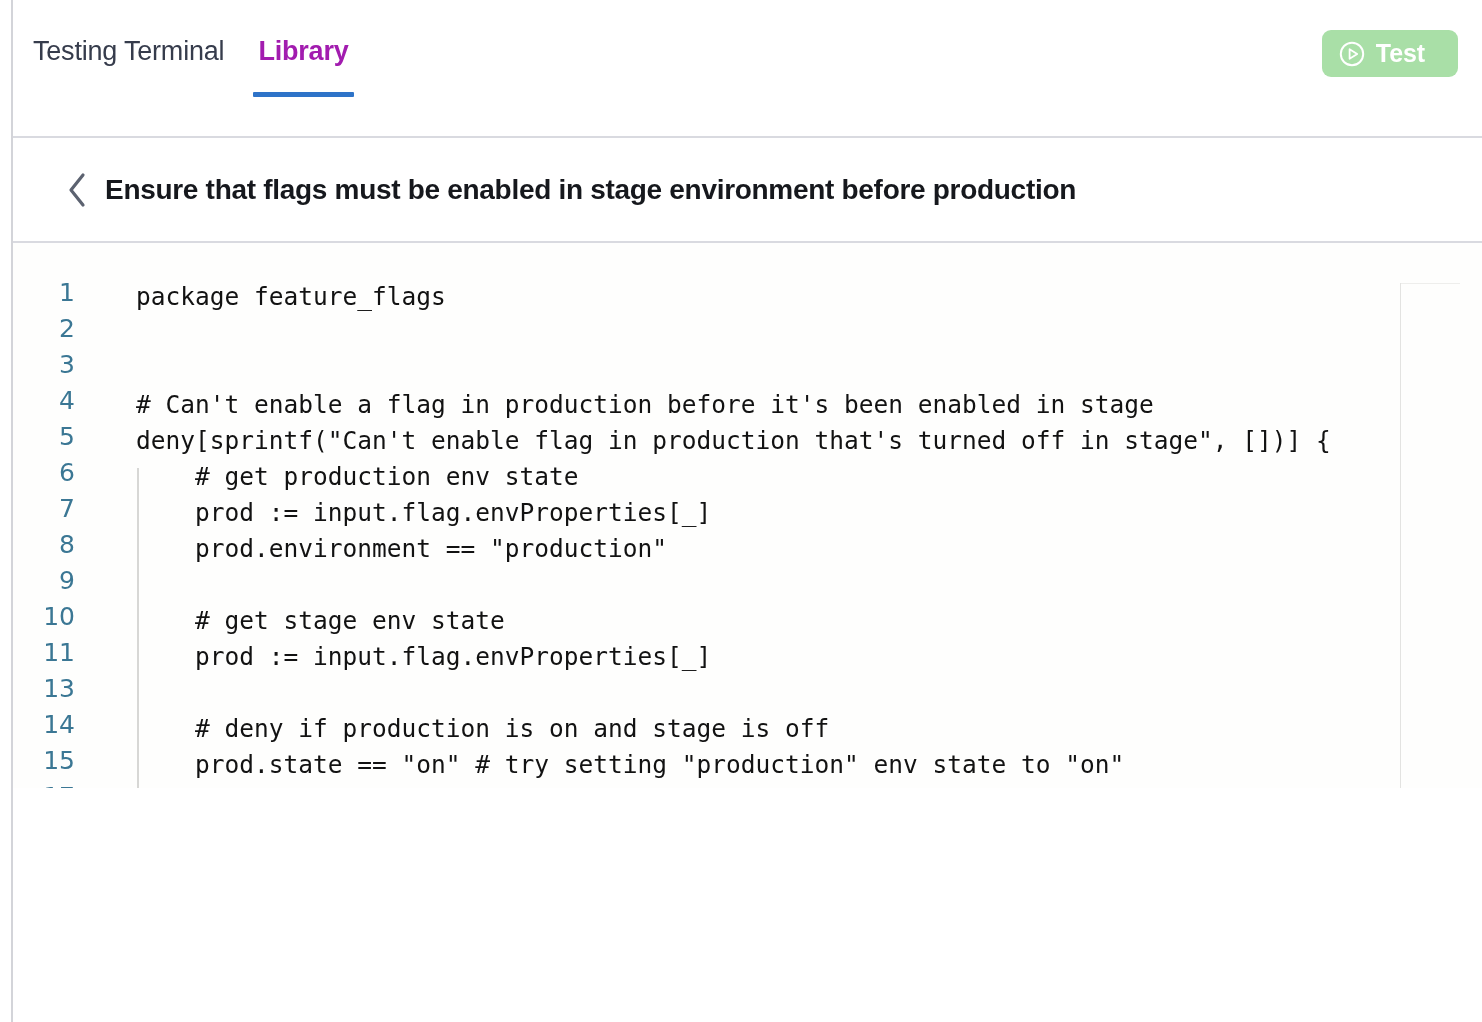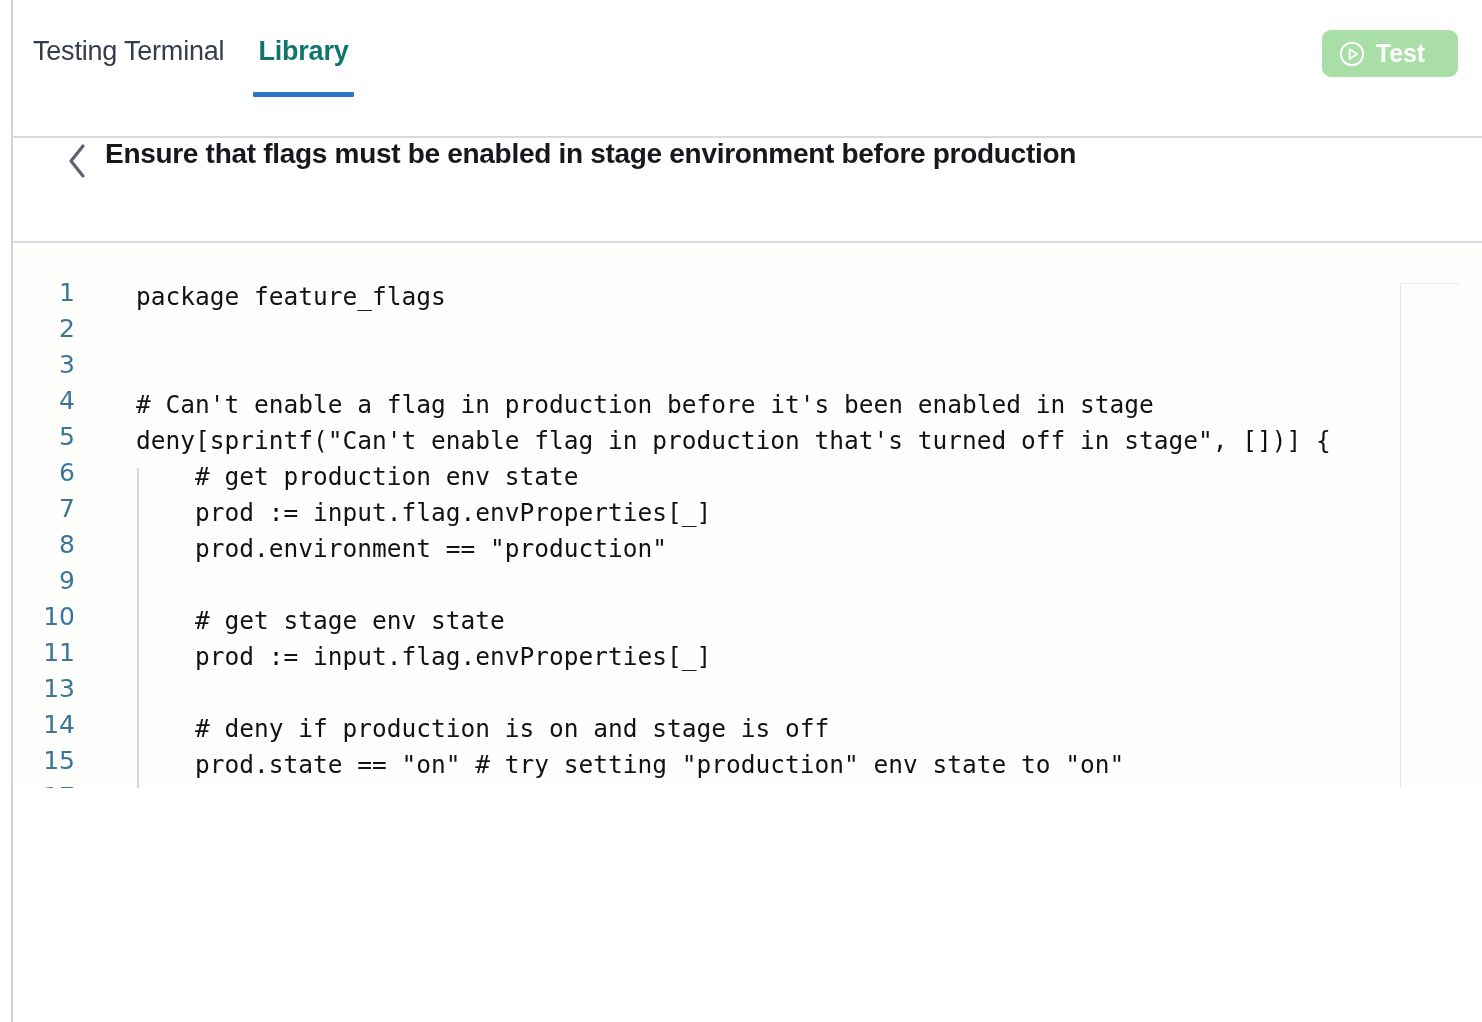--- a/index.html
+++ b/index.html
@@ -61,21 +61,21 @@
     line-height: 34px;
     letter-spacing: -0.2px;
     cursor: pointer;
     white-space: nowrap;
   }
   .tab.inactive {
     color: #363c4c;
     font-weight: 400;
   }
   .tab.active {
-    color: #0f766e;
+    color: #a21caf;
     font-weight: 700;
     text-align: right;
   }
   .tab.active .tab-underline {
     position: absolute;
     left: -3px;
     right: -3px;
     top: 62px;
     height: 5px;
     background: #2e73c8;
@@ -115,20 +115,21 @@
   
   .titlebar {
     position: absolute;
     left: 13px;
     top: 138px;
     right: 0;
     height: 105px;
     border-bottom: 2px solid #d9dae0;
     box-sizing: border-box;
     display: flex;
+    align-items: center;
     background: #ffffff;
   }
   .back-button {
     width: 46px;
     height: 46px;
     margin-left: 42px;
     margin-right: 4px;
     display: flex;
     align-items: center;
     justify-content: center;

